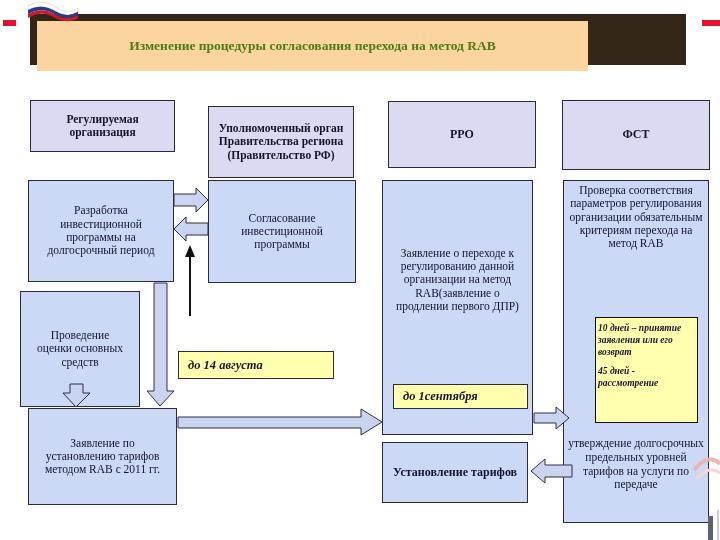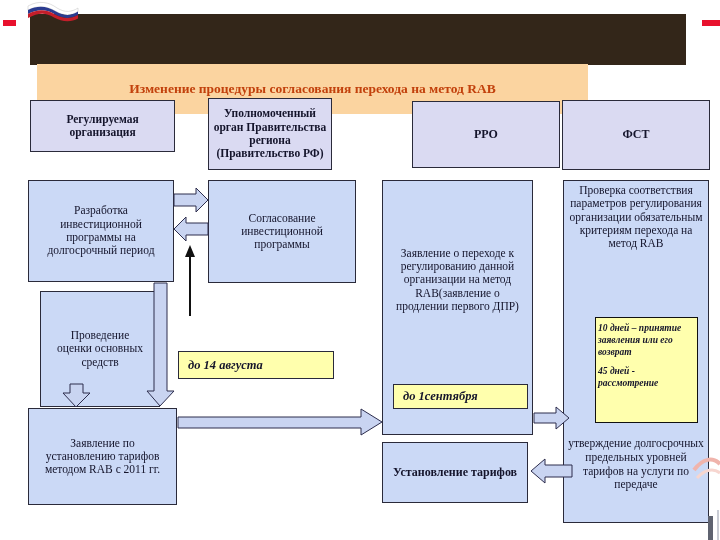--- a/index.html
+++ b/index.html
@@ -10,43 +10,43 @@
   .abs{position:absolute;box-sizing:border-box;}
   
   .dash{position:absolute;height:6px;background:#e8112d;}
   .dash-left{left:3px;top:20px;width:13px;}
   .dash-right{left:702px;top:20px;width:18px;}
   .flag-bg{left:26px;top:0;width:38px;height:62px;background:#ffffff;}
   .title-shadow{left:30px;top:14px;width:656px;height:51px;background:#332619;}
   .title-box{
     left:37px;top:21px;width:551px;height:50px;background:#fbd4a0;
     display:flex;align-items:center;justify-content:center;text-align:center;
-    font-weight:bold;font-size:13.5px;color:#c2410c;margin-top:43px;
+    font-weight:bold;font-size:13.5px;color:#4d7c0f;
   }
   .flag-svg{left:27px;top:1px;width:52px;height:22px;}
   
   .box{
     position:absolute;box-sizing:border-box;border:1px solid #2a2a3a;
     display:flex;align-items:center;justify-content:center;
     text-align:center;line-height:1.16;font-size:11.5px;
   }
   .hdr{background:#dadaf2;font-weight:bold;}
   .flow{background:#cbd9f6;}
   .yellow{
     background:#ffffad;font-weight:bold;font-style:italic;
     justify-content:flex-start;text-align:left;padding-left:9px;font-size:12.5px;
   }
   
   .h-reg {left:30px; top:100px;width:145px;height:52px;padding:0 8px;}
-  .h-auth{left:208px;top:98px; width:124px;height:72px;padding:14px 4px;}
-  .h-rro {left:412px;top:101px;width:148px;height:67px;font-size:12px;}
+  .h-auth{left:208px;top:106px; width:146px;height:72px;padding:14px 4px;}
+  .h-rro {left:388px;top:101px;width:148px;height:67px;font-size:12px;}
   .h-fst {left:562px;top:100px;width:148px;height:70px;font-size:12px;}
   
   .b-develop   {left:28px; top:180px;width:146px;height:102px;padding:0 8px;}
-  .b-valuation {left:40px; top:291px;width:120px;height:116px;padding:0 14px;}
+  .b-valuation {left:20px; top:291px;width:120px;height:116px;padding:0 14px;}
   .b-tariffapp {left:28px; top:408px;width:149px;height:97px;padding:0 10px;}
   .b-approval  {left:208px;top:180px;width:148px;height:103px;padding:0 12px;justify-content:flex-end;}
   .b-rabapp    {left:382px;top:180px;width:151px;height:255px;padding:0 5px 55px 5px;}
   .b-tariffset {left:382px;top:442px;width:146px;height:61px;font-weight:bold;font-size:12px;}
   .b-fstbig    {left:563px;top:180px;width:146px;height:343px;display:block;}
   .fst-top{
     position:absolute;left:0;top:3px;width:100%;padding:0 2px;box-sizing:border-box;
     text-align:center;line-height:1.16;font-size:11.5px;
   }
   .fst-bottom{

